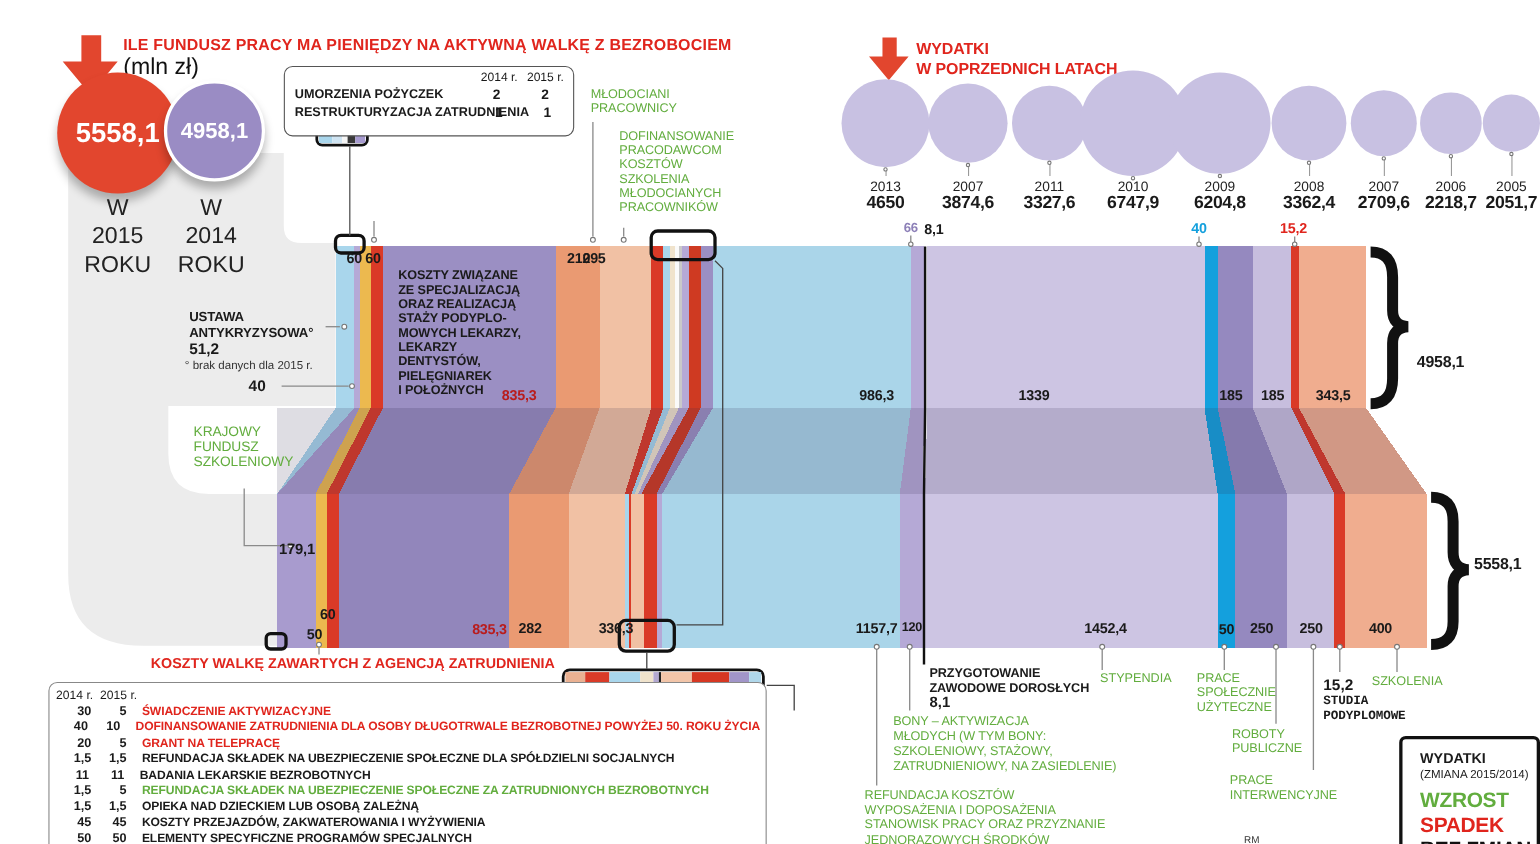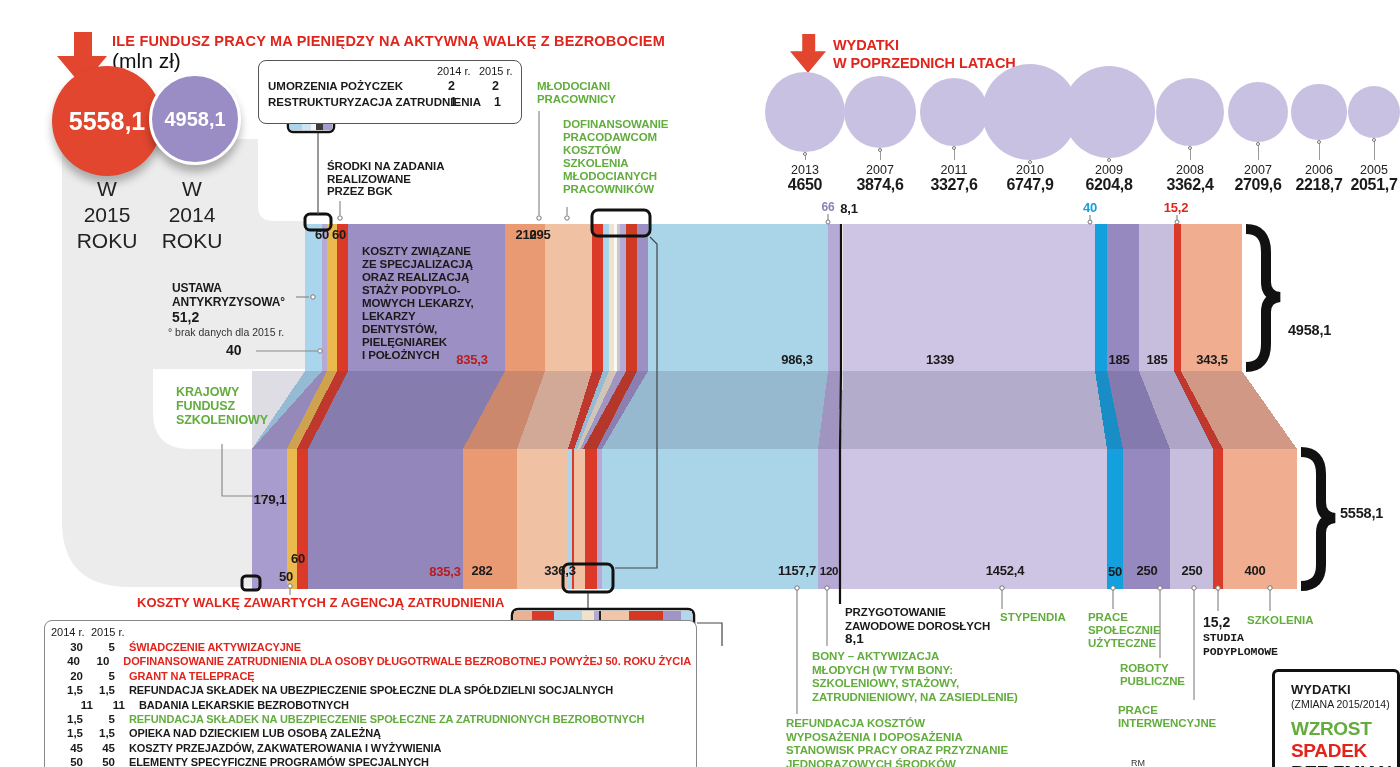--- a/index.html
+++ b/index.html
@@ -2,21 +2,21 @@
 <html><head>
 <meta charset="utf-8">
 <style>
   html,body{margin:0;padding:0;background:#fff;}
   #stage{position:relative;width:1400px;height:767px;overflow:hidden;background:#fff;
          font-family:"Liberation Sans","DejaVu Sans",sans-serif;color:#1a1a1a;margin-top:24px;}
   #art{position:absolute;left:0;top:0;}
   .abs{position:absolute;}
   .ml{white-space:pre-line;}
   .lab{position:absolute;font-size:11.5px;font-weight:600;line-height:12.5px;letter-spacing:-0.1px;}
-  .green{color:#62ad3e;font-weight:700;}
+  .green{color:#62ad3e;font-weight:400;}
   .redtxt{color:#e0251d;font-weight:800;}
   .num{position:absolute;font-weight:800;font-size:13px;text-align:center;letter-spacing:-0.2px;}
   .numw{color:#b91c1c;}
   .circle{position:absolute;border-radius:50%;display:flex;align-items:center;justify-content:center;
           color:#fff;font-weight:800;box-shadow:0 7px 9px rgba(0,0,0,0.28);}
   .cap{position:absolute;text-align:center;font-size:21px;line-height:26px;color:#222;white-space:pre-line;}
   .box{position:absolute;background:#fff;border:1.6px solid #555;border-radius:8px;}
   .bub{position:absolute;border-radius:50%;background:#c8c1e2;}
   .bubline{position:absolute;width:0;border-left:1px solid #999;}
   .bubdot{position:absolute;width:4px;height:4px;border-radius:50%;background:#fff;border:1px solid #777;box-sizing:border-box;}
@@ -273,23 +273,20 @@
       <div class="bubdot" style="left:1317px;top:115.55530089656072px;"></div>
       <div class="byear" style="left:1289px;top:139px;width:60px;">2006</div>
       <div class="bval" style="left:1285px;top:152px;width:68px;">2218,7</div>
       <div class="bub" style="left:1347.5020183315785px;top:61.50201833157854px;width:52.99596333684292px;height:52.99596333684292px;"></div>
       <div class="bubline" style="left:1374px;top:117.49798166842146px;height:18.50201833157854px;"></div>
       <div class="bubdot" style="left:1372px;top:114.49798166842146px;"></div>
       <div class="byear" style="left:1344px;top:139px;width:60px;">2005</div>
       <div class="bval" style="left:1340px;top:152px;width:68px;">2051,7</div>
     </div>
 
-<div class="lab ml" style="left:327px;top:136px;">ŚRODKI NA ZADANIA
-REALIZOWANE
-PRZEZ BGK</div>
 <div class="lab ml" style="left:172px;top:257px;font-size:12px;line-height:14px;">USTAWA
 ANTYKRYZYSOWA°</div>
 <div class="abs" style="left:172px;top:285px;font-size:14px;font-weight:800;">51,2</div>
 <div class="abs" style="left:168px;top:302px;font-size:10.5px;color:#333;">° brak danych dla 2015 r.</div>
 <div class="abs" style="left:226px;top:318px;font-size:14px;font-weight:800;">40</div>
 <div class="lab ml green" style="left:176px;top:361px;font-size:12.5px;line-height:14px;">KRAJOWY
 FUNDUSZ
 SZKOLENIOWY</div>
 <div class="lab ml" style="left:362px;top:221px;line-height:13px;">KOSZTY ZWIĄZANE
 ZE SPECJALIZACJĄ
@@ -383,21 +380,21 @@
         <div class="srow" style="left:6px;top:48.8px;width:640px;">
           <span class="c1">20</span>
           <span class="c2">5</span>
           <span class="lb" style="color: rgb(224, 37, 29);">GRANT NA TELEPRACĘ</span>
         </div>
         <div class="srow" style="left:6px;top:63.2px;width:640px;">
           <span class="c1">1,5</span>
           <span class="c2">1,5</span>
           <span class="lb" style="color: rgb(26, 26, 26);">REFUNDACJA SKŁADEK NA UBEZPIECZENIE SPOŁECZNE DLA SPÓŁDZIELNI SOCJALNYCH</span>
         </div>
-        <div class="srow" style="left:16px;top:77.6px;width:640px;">
+        <div class="srow" style="left:4px;top:77.6px;width:640px;">
           <span class="c1">11</span>
           <span class="c2">11</span>
           <span class="lb" style="color: rgb(26, 26, 26);">BADANIA LEKARSKIE BEZROBOTNYCH</span>
         </div>
         <div class="srow" style="left:6px;top:92px;width:640px;">
           <span class="c1">1,5</span>
           <span class="c2">5</span>
           <span class="lb" style="color: rgb(98, 173, 62);">REFUNDACJA SKŁADEK NA UBEZPIECZENIE SPOŁECZNE ZA ZATRUDNIONYCH BEZROBOTNYCH</span>
         </div>
         <div class="srow" style="left:6px;top:106.4px;width:640px;">

